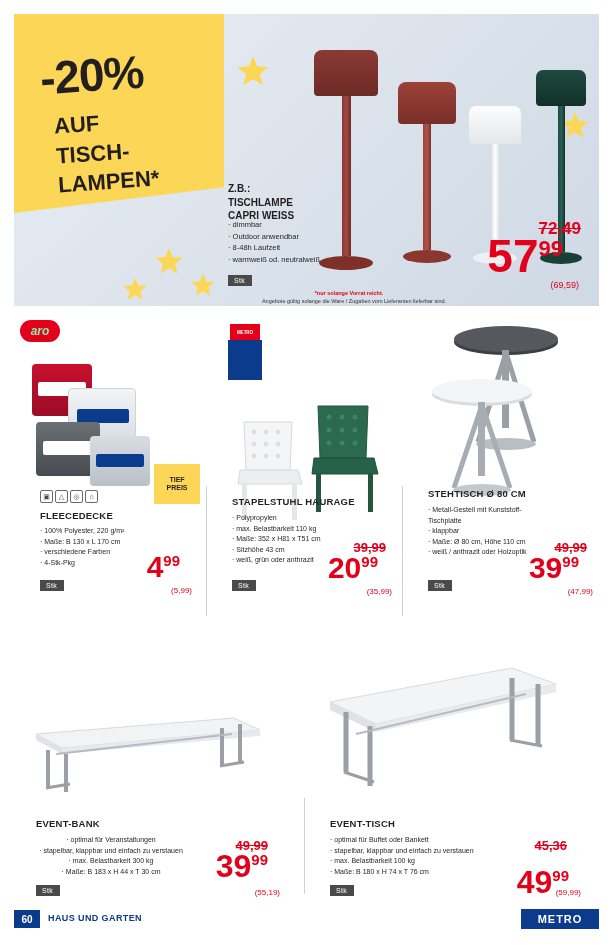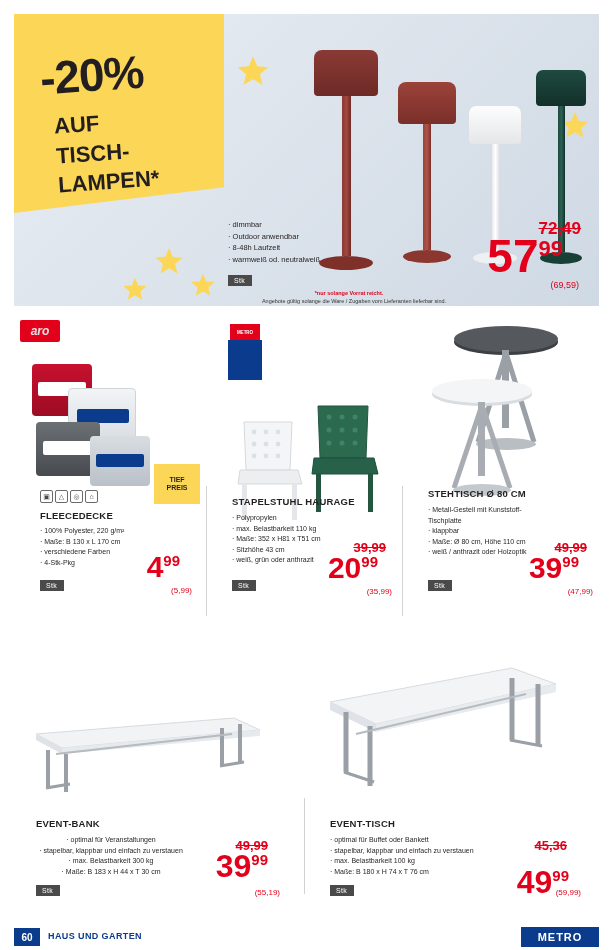--- a/index.html
+++ b/index.html
@@ -92,37 +92,37 @@
   .price-big sup { font-size:15px; vertical-align:super; }
   .price-net { font-size:8px; color:#e2001a; }
 
   
   .row3 { position:absolute; left:14px; top:648px; width:585px; height:250px; }
 
   
   .footer {
     position:absolute; left:0; bottom:0; width:613px; height:28px; background:#ffffff;
   }
-  .foot-bar { position:absolute; left:14px; bottom:4px; width:585px; height:18px;padding-left:45px; }
+  .foot-bar { position:absolute; left:14px; bottom:22px; width:585px; height:18px;padding-left:45px; }
   .pagenum {
     position:absolute; left:0; top:0; width:26px; height:18px; background:#0a3b8c;
     color:#fff; font-size:10px; font-weight:bold; display:flex; align-items:center; justify-content:center;
   }
   .foot-cat {
     position:absolute; left:34px; top:3px; font-size:9px; font-weight:bold; color:#0a3b8c; letter-spacing:.4px;
   }
   .metro-logo {
     position:absolute; right:0; top:-1px; width:78px; height:20px; background:#0a3b8c;
     color:#fff; font-size:11px; font-weight:bold; letter-spacing:1px;
     display:flex; align-items:center; justify-content:center;
   }
 
   .aro-logo {
     position:absolute; left:6px; top:2px; width:40px; height:22px; background:#e2001a;
-    border-radius:2px; color:#e5e5e5; font-size:12px; font-weight:bold;
+    border-radius:11px; color:#86efac; font-size:12px; font-weight:bold;
     display:flex; align-items:center; justify-content:center; font-style:italic;
   }
   .tiefpreis {
     position:absolute; width:46px; height:40px; background:#fcd757;
     display:flex; flex-direction:column; align-items:center; justify-content:center;
     font-size:7px; font-weight:bold; color:#231f20; line-height:1.1; text-align:center;
   }
   .metro-pro {
     position:absolute; width:26px; height:14px; background:#e2001a; color:#fff;
     font-size:4.5px; font-weight:bold; display:flex; align-items:center; justify-content:center;
@@ -193,20 +193,25 @@
       <div class="base" style="width:42px; height:12px; background:#194036;"></div>
     </div>
 
     <div class="hero-disc">-20%</div>
     <div class="hero-sub">
       <span>AUF</span><br>
       <span>TISCH-</span><br>
       <span>LAMPEN*</span>
     </div>
 
+    <div class="hero-prod">
+      <span>Z.B.:</span><br>
+      <span>TISCHLAMPE</span><br>
+      <span>CAPRI WEISS</span>
+    </div>
 
     <ul class="hero-bullets">
       <li>dimmbar</li>
       <li>Outdoor anwendbar</li>
       <li>8-48h Laufzeit</li>
       <li>warmweiß od. neutralweiß</li>
     </ul>
 
     <div class="hero-stk">
       <span class="stk-badge">Stk</span>

